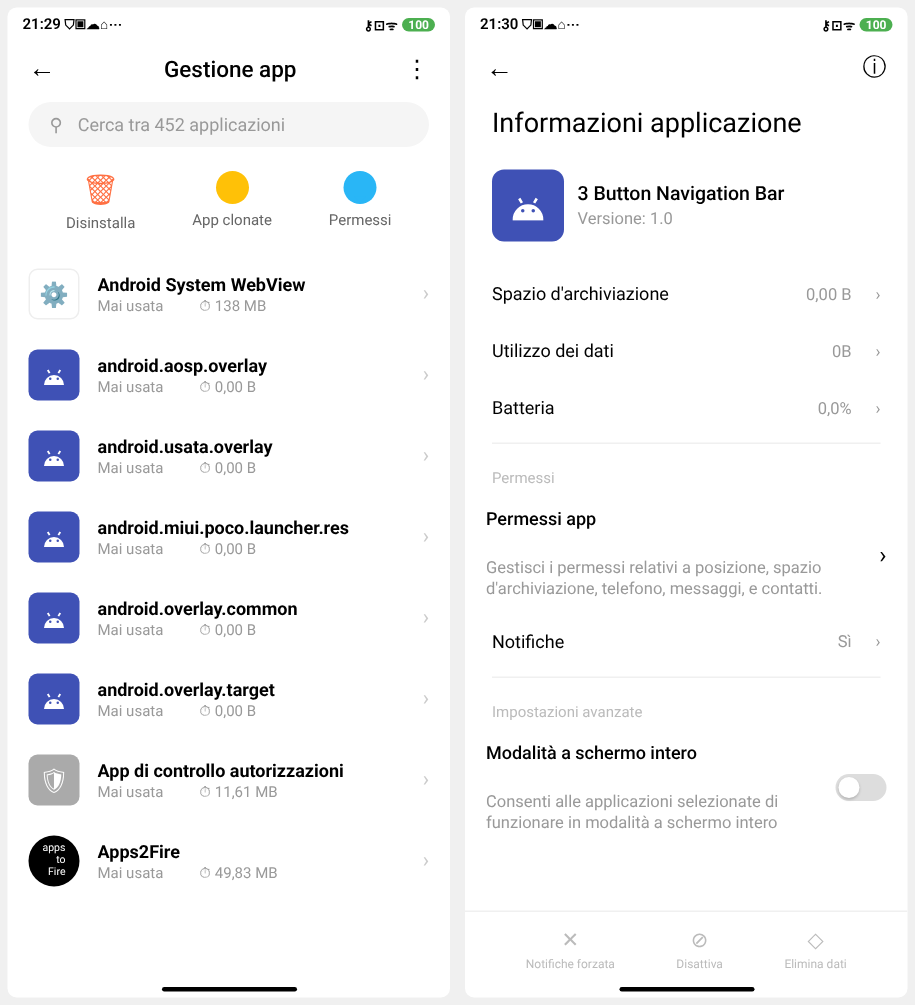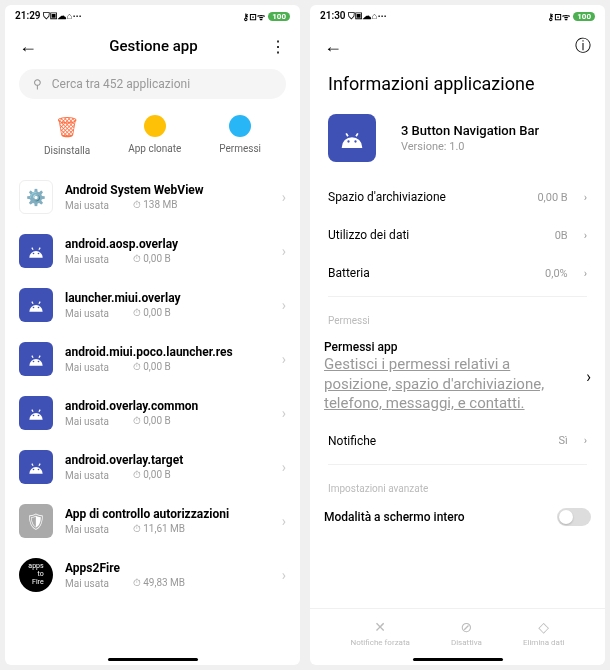--- a/index.html
+++ b/index.html
@@ -28,31 +28,31 @@
 .icon.white { background: #fff; border: 1px solid #eee; }
 .icon.gray { background: #aaa; color: #fff; }
 .icon.dark { background: #000; color: #fff; font-size: 7px; text-align: right; line-height: 1.1; border-radius: 50%; }
 .row .info { flex: 1; min-width: 0; }
 .row .name { font-size: 12px; font-weight: 700; white-space: nowrap; overflow: hidden; text-overflow: ellipsis; }
 .row .meta { font-size: 10px; color: #999; display: flex; gap: 24px; align-items: center; margin-top: 2px; }
 .row .chev { color: #ccc; font-size: 14px; }
 .homebar { position: absolute; bottom: 4px; left: 50%; transform: translateX(-50%); width: 90px; height: 3px; background: #000; border-radius: 2px; }
 
 .p2-title { font-size: 18px; font-weight: 400; padding: 8px 18px 14px; }
-.p2-app { display: flex; gap: 25px; padding: 6px 18px 16px; align-items: center; }
+.p2-app { display: flex; gap: 9px; padding: 6px 18px 16px; align-items: center; }
 .p2-app .icon { width: 48px; height: 48px; background: #3f51b5; border-radius: 8px; display: flex; align-items: center; justify-content: center; }
 .p2-app .icon svg { width: 28px; height: 20px; }
 .p2-app .name { font-size: 13px; font-weight: 500; }
 .p2-app .ver { font-size: 11px; color: #999; margin-top: 2px; }
 .info-row { display: flex; justify-content: space-between; align-items: center; padding: 12px 18px; font-size: 12px; }
 .info-row .val { color: #999; font-size: 11px; display: flex; align-items: flex-end; gap: 16px; }
 .section-label { font-size: 10px; color: #bbb; padding: 14px 18px 6px; }
 .perm-row { padding: 8px 14px; }
 .perm-row .t { font-size: 12px; font-weight: 500; }
-.perm-row .d { font-size: 15px; color: #999; margin-top: 1px; line-height: 1.3; text-decoration: underline; }
+.perm-row .d { font-size: 11px; color: #999; margin-top: 19px; line-height: 1.3; }
 .perm-row.flx { display: flex; align-items: center; gap: 8px; }
 .perm-row.flx .txt { flex: 1; }
 .toggle { width: 34px; height: 18px; background: #ddd; border-radius: 10px; position: relative; }
 .toggle::after { content: ''; position: absolute; width: 14px; height: 14px; background: #fff; border-radius: 50%; top: 2px; left: 2px; box-shadow: 0 1px 2px rgba(0,0,0,0.2); }
 .bottom-actions { display: flex; justify-content: space-around; padding: 10px 20px 18px; border-top: 1px solid #f0f0f0; margin-top: auto; }
 .b-act { display: flex; flex-direction: column; align-items: center; gap: 3px; font-size: 8px; color: #bbb; }
 .b-act .ic { font-size: 14px; }
 .divider { height: 1px; background: #f0f0f0; margin: 4px 18px; }
 </style>
 </head>
@@ -124,21 +124,21 @@
         <div class="icon blue">
           <svg viewBox="0 0 24 16">
             <path fill="#fff" d="M4 16a8 8 0 0116 0H4z"></path>
             <line x1="7" y1="4" x2="8.5" y2="6.5" stroke="#fff" stroke-width="1.5"></line>
             <line x1="17" y1="4" x2="15.5" y2="6.5" stroke="#fff" stroke-width="1.5"></line>
             <circle cx="9" cy="11" r="1" fill="#3f51b5"></circle>
             <circle cx="15" cy="11" r="1" fill="#3f51b5"></circle>
           </svg>
         </div>
         <div class="info">
-          <div class="name">launcher.miui.overlay</div>
+          <div class="name">android.usata.overlay</div>
           <div class="meta">
             <span>Mai usata</span>
             <span>⏱ 0,00 B</span>
           </div>
         </div>
         <span class="chev">›</span>
       </div>
       <div class="row">
         <div class="icon blue">
           <svg viewBox="0 0 24 16">
@@ -284,20 +284,21 @@
     <span class="val">
         <span>Sì</span>
         <span>›</span>
       </span>
   </div>
   <div class="divider"></div>
   <div class="section-label">Impostazioni avanzate</div>
   <div class="perm-row flx">
     <div class="txt">
       <div class="t">Modalità a schermo intero</div>
+      <div class="d">Consenti alle applicazioni selezionate di funzionare in modalità a schermo intero</div>
     </div>
     <div class="toggle"></div>
   </div>
   <div class="bottom-actions">
     <div class="b-act">
         <span class="ic">✕</span>
         <span>Notifiche forzata</span>
       </div>
     <div class="b-act">
         <span class="ic">⊘</span>

